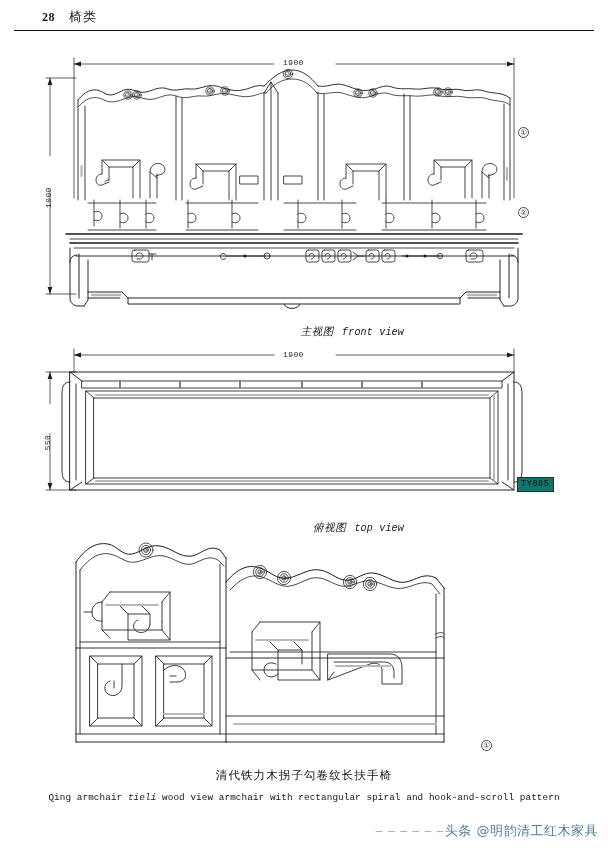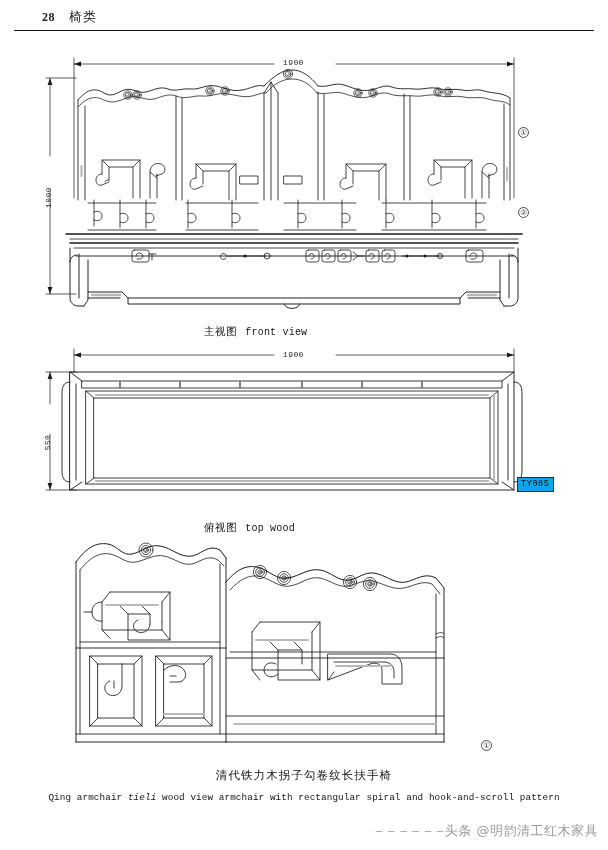--- a/index.html
+++ b/index.html
@@ -49,26 +49,27 @@
     letter-spacing: .4px;
     color: #1c1c1c;
     white-space: nowrap;
   }
   .dim-text.vert {
     transform: rotate(-90deg);
     transform-origin: 50% 50%;
   }
   .view-caption {
     position: absolute;
-    text-align: left;
+    text-align: right;
     white-space: nowrap;
     font-size: 10.5px;
     color: #141414;
     font-family: "DejaVu Sans", sans-serif;
     letter-spacing: .6px;
+    font-style: italic;
   }
   .view-caption .en {
     font-family: "Liberation Mono", monospace;
     font-size: 10px;
     letter-spacing: .2px;
     margin-left: 8px;
   }
   .callout {
     position: absolute;
     width: 11px; height: 11px;
@@ -83,21 +84,21 @@
 
   
   #plate-code {
     position: absolute;
     left: 517px; top: 477px;
     padding: 1px 3px 2px 3px;
     border: 1px solid #2a2a2a;
     font-family: "Liberation Mono", monospace;
     font-size: 8.5px;
     letter-spacing: .6px;
-    background: #0ea5e9;
+    background: #0f766e;
     color: #111;
   }
 
   
   .dwg { position: absolute; display: block; }
   #front-view-svg { left: 36px;  top: 48px; }
   #top-view-svg   { left: 36px;  top: 342px; }
   #detail-svg     { left: 70px;  top: 530px; }
 
   
@@ -132,21 +133,21 @@
   }
   #watermark-dashes {
     font-family: "Liberation Mono", monospace;
     font-size: 11px;
     color: #6e6e6e;
     letter-spacing: -.5px;
   }
   #watermark-text {
     font-family: "DejaVu Sans", sans-serif;
     font-size: 13px;
-    color: #737373;
+    color: #0c4a6e;
     letter-spacing: .5px;
   }
 </style>
 </head>
 <body>
 
 <div id="page-header">
   <div class="hdr-row">
     <span id="page-number">28</span>
     <span id="header-category">椅类</span>
@@ -473,21 +474,21 @@
     </g>
   </g>
 </svg>
 
 <span class="dim-text" style="left:283px; top:350px;">1900</span>
 <span class="dim-text vert" style="left:40px; top:438px;">550</span>
 
 <div id="plate-code">TY085</div>
 
 <div class="view-caption" style="left:204px; top:521px; width:200px;">
-  <span>俯视图</span><span class="en">top wood</span>
+  <span>俯视图</span><span class="en">top view</span>
 </div>
 
 <svg id="detail-svg" class="dwg" width="420" height="230" viewBox="0 0 420 230">
   <g fill="none" stroke="#1a1a1a" stroke-width="0.85" stroke-linejoin="round" stroke-linecap="round">
 
     <path d="M6,32 C16,18 26,12 38,14 C48,16 52,26 62,24
              C72,22 78,14 90,16 C102,18 110,28 122,26
              C132,24 138,14 150,20 L156,28" stroke-width="1"></path>
     <path d="M10,40 C20,27 30,22 40,24 C50,26 56,34 66,32
              C76,30 84,24 94,26 C104,28 112,36 122,34

